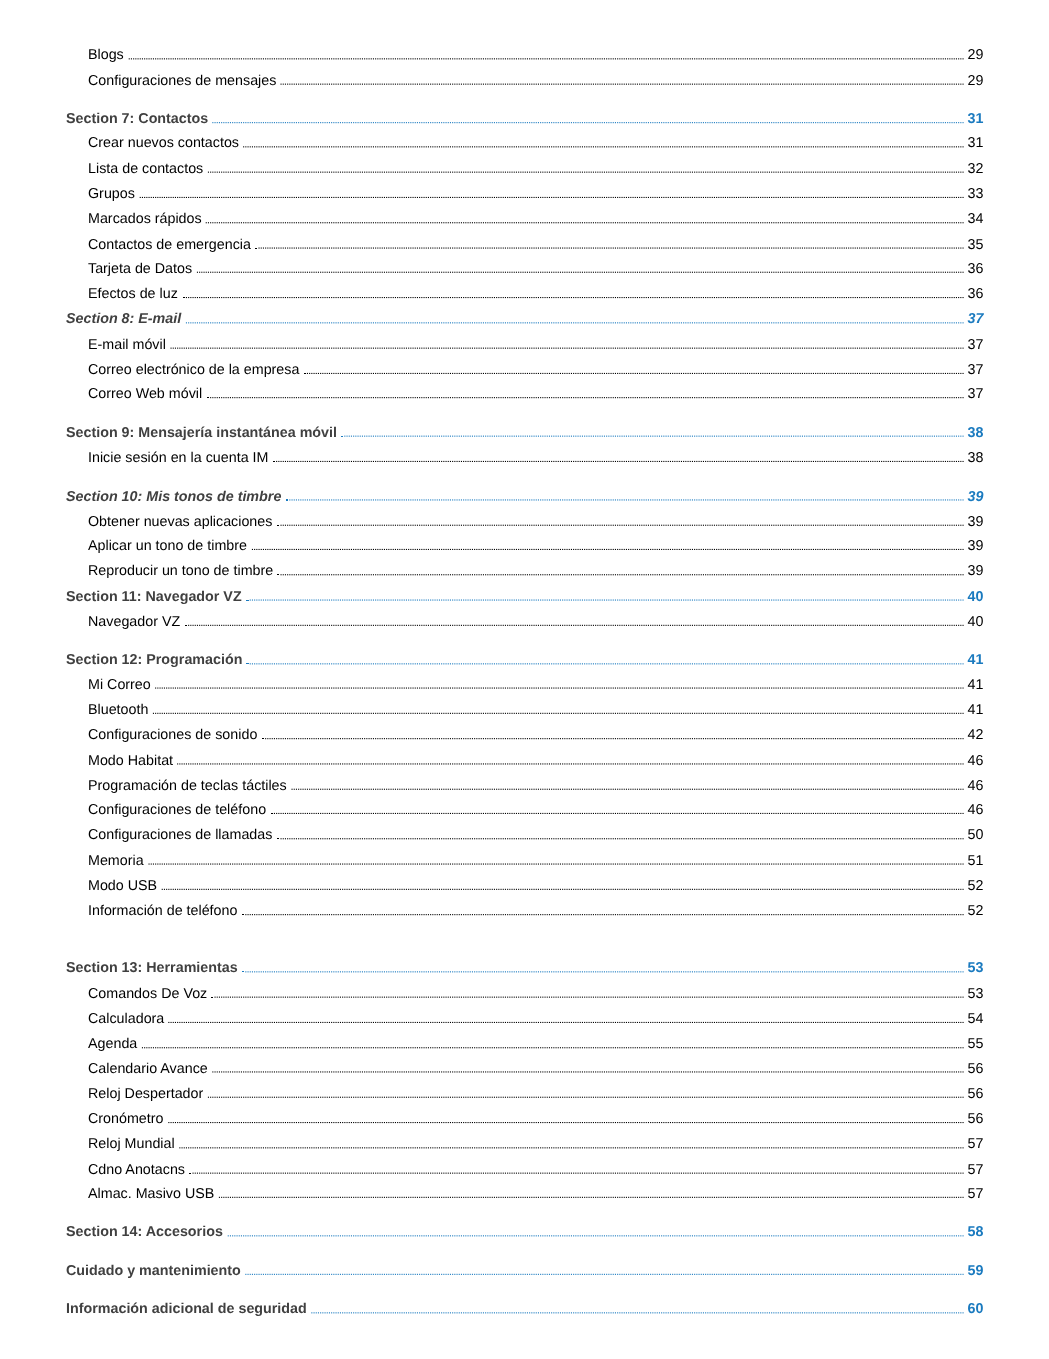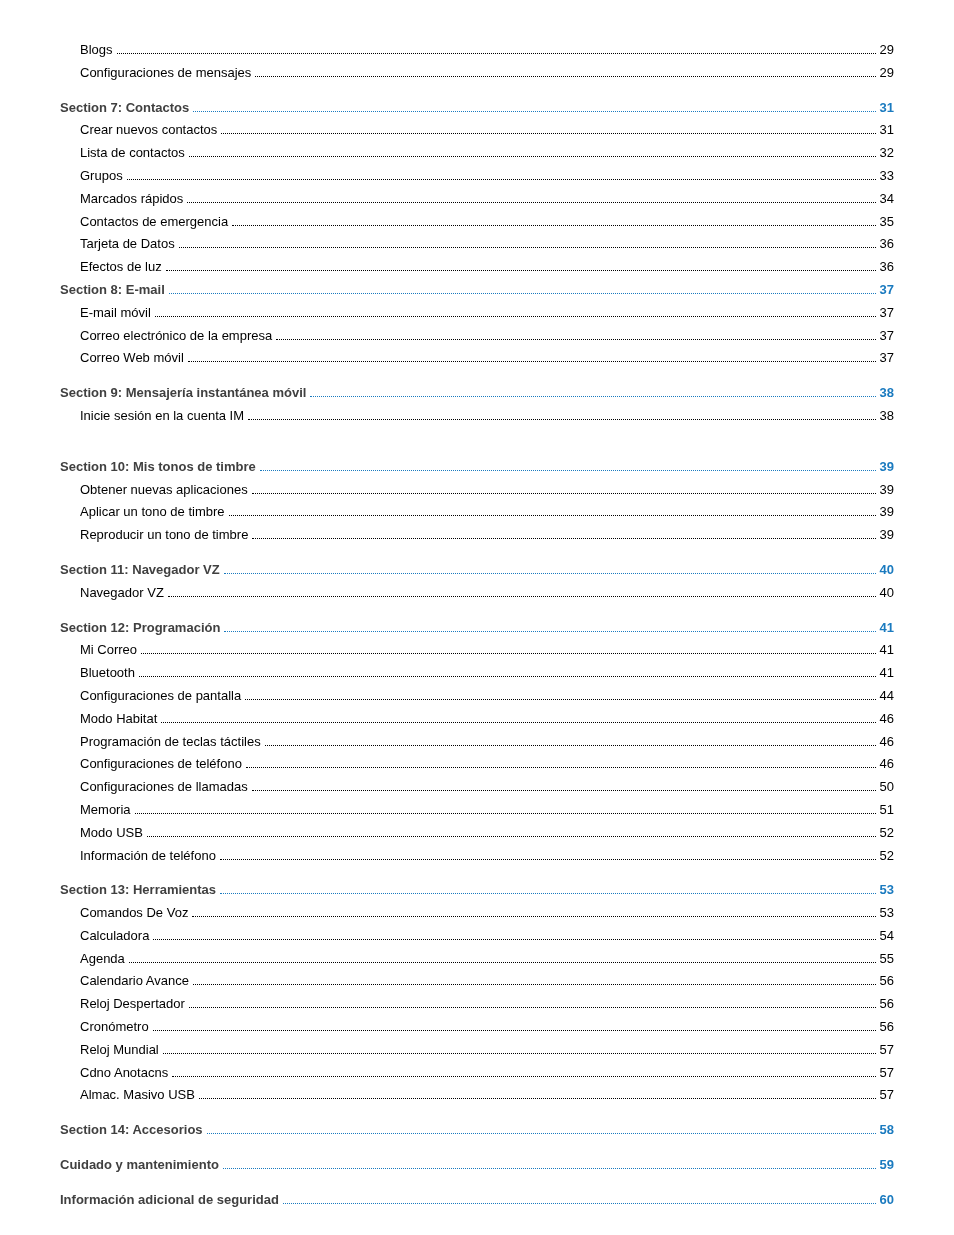--- a/index.html
+++ b/index.html
@@ -120,21 +120,21 @@
     <div class="toc-entry sub-entry">
       <span class="toc-label">Tarjeta de Datos</span>
       <span class="toc-dots"></span>
       <span class="toc-page">36</span>
     </div>
     <div class="toc-entry sub-entry">
       <span class="toc-label">Efectos de luz</span>
       <span class="toc-dots"></span>
       <span class="toc-page">36</span>
     </div>
-    <div class="toc-entry section-header" style="margin-top: 0;">
+    <div class="toc-entry section-header" style="margin-top: 0; font-style: italic;">
       <span class="toc-label">Section 8:  E-mail</span>
       <span class="toc-dots"></span>
       <span class="toc-page">37</span>
     </div>
     <div class="toc-entry sub-entry">
       <span class="toc-label">E-mail móvil</span>
       <span class="toc-dots"></span>
       <span class="toc-page">37</span>
     </div>
     <div class="toc-entry sub-entry">
@@ -150,41 +150,41 @@
     <div class="toc-entry section-header" style="margin-top: 14px;">
       <span class="toc-label">Section 9:  Mensajería instantánea móvil</span>
       <span class="toc-dots"></span>
       <span class="toc-page">38</span>
     </div>
     <div class="toc-entry sub-entry">
       <span class="toc-label">Inicie sesión en la cuenta IM</span>
       <span class="toc-dots"></span>
       <span class="toc-page">38</span>
     </div>
-    <div class="toc-entry section-header" style="margin-top: 30px;">
+    <div class="toc-entry section-header" style="margin-top: 14px; font-style: italic;">
       <span class="toc-label">Section 10:  Mis tonos de timbre</span>
       <span class="toc-dots"></span>
       <span class="toc-page">39</span>
     </div>
     <div class="toc-entry sub-entry">
       <span class="toc-label">Obtener nuevas aplicaciones</span>
       <span class="toc-dots"></span>
       <span class="toc-page">39</span>
     </div>
     <div class="toc-entry sub-entry">
       <span class="toc-label">Aplicar un tono de timbre</span>
       <span class="toc-dots"></span>
       <span class="toc-page">39</span>
     </div>
     <div class="toc-entry sub-entry">
       <span class="toc-label">Reproducir un tono de timbre</span>
       <span class="toc-dots"></span>
       <span class="toc-page">39</span>
     </div>
-    <div class="toc-entry section-header" style="margin-top: 14px;">
+    <div class="toc-entry section-header" style="margin-top: 2px;">
       <span class="toc-label">Section 11:  Navegador VZ</span>
       <span class="toc-dots"></span>
       <span class="toc-page">40</span>
     </div>
     <div class="toc-entry sub-entry">
       <span class="toc-label">Navegador VZ</span>
       <span class="toc-dots"></span>
       <span class="toc-page">40</span>
     </div>
     <div class="toc-entry section-header" style="margin-top: 14px; justify-content: space-between;">
@@ -196,23 +196,23 @@
       <span class="toc-label">Mi Correo</span>
       <span class="toc-dots"></span>
       <span class="toc-page">41</span>
     </div>
     <div class="toc-entry sub-entry">
       <span class="toc-label">Bluetooth</span>
       <span class="toc-dots"></span>
       <span class="toc-page">41</span>
     </div>
     <div class="toc-entry sub-entry">
-      <span class="toc-label">Configuraciones de pantalla</span>
-      <span class="toc-dots"></span>
-      <span class="toc-page">44</span>
+      <span class="toc-label">Configuraciones de sonido</span>
+      <span class="toc-dots"></span>
+      <span class="toc-page">42</span>
     </div>
     <div class="toc-entry sub-entry">
       <span class="toc-label">Modo Habitat</span>
       <span class="toc-dots"></span>
       <span class="toc-page">46</span>
     </div>
     <div class="toc-entry sub-entry">
       <span class="toc-label">Programación de teclas táctiles</span>
       <span class="toc-dots"></span>
       <span class="toc-page">46</span>
@@ -235,21 +235,21 @@
     <div class="toc-entry sub-entry">
       <span class="toc-label">Modo USB</span>
       <span class="toc-dots"></span>
       <span class="toc-page">52</span>
     </div>
     <div class="toc-entry sub-entry">
       <span class="toc-label">Información de teléfono</span>
       <span class="toc-dots"></span>
       <span class="toc-page">52</span>
     </div>
-    <div class="toc-entry section-header" style="margin-top: 14px;">
+    <div class="toc-entry section-header" style="margin-top: 32px;">
       <span class="toc-label">Section 13:  Herramientas</span>
       <span class="toc-dots"></span>
       <span class="toc-page">53</span>
     </div>
     <div class="toc-entry sub-entry">
       <span class="toc-label">Comandos De Voz</span>
       <span class="toc-dots"></span>
       <span class="toc-page">53</span>
     </div>
     <div class="toc-entry sub-entry">

